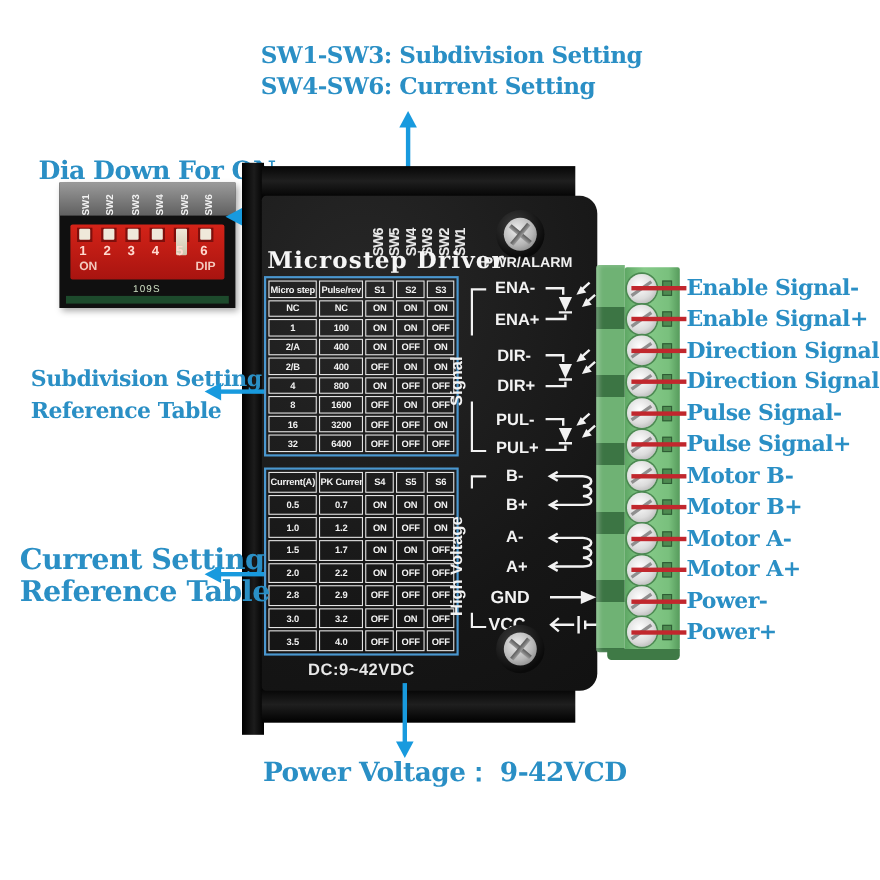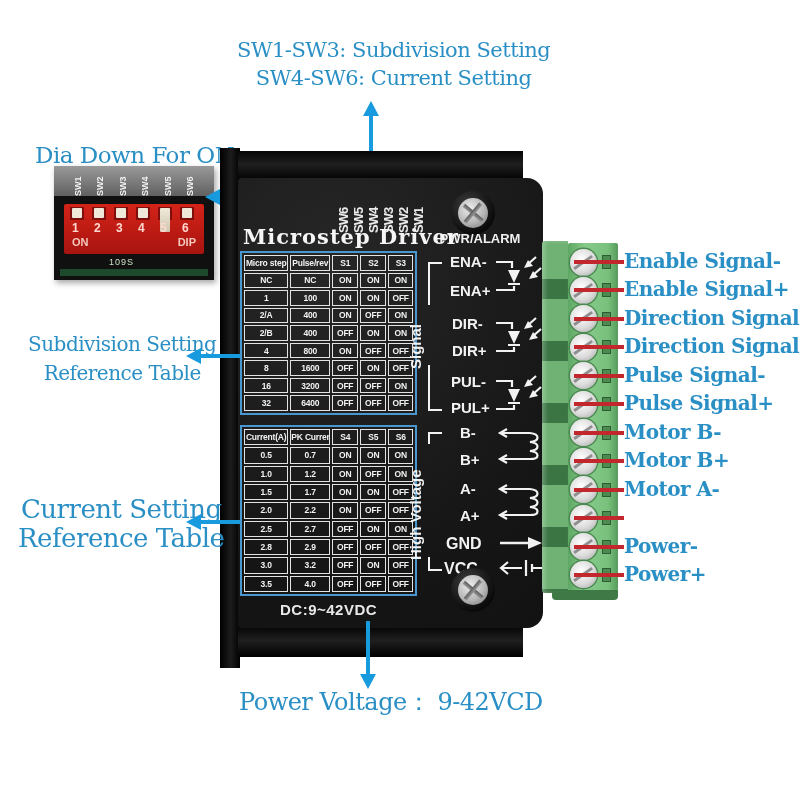--- a/index.html
+++ b/index.html
@@ -1,22 +1,22 @@
 <!DOCTYPE html>
 <html style="--blue: #2a8fc5; --arrow: #189ade; --red: #c1272d; --tblborder: #4a97cf;"><head>
 <meta charset="utf-8">
 <style>
   html,body{margin:0;padding:0;background:#fff;}
   .canvas{position:relative;width:800px;height:800px;background:#fff;overflow:hidden;
           font-family:"Liberation Sans",sans-serif;}
   .abs{position:absolute;}
 
   
-  .note{font-family:"DejaVu Serif",serif;font-weight:400;color:var(--blue);
-        letter-spacing:-0.5px;white-space:nowrap;text-align:center;}
+  .note{font-family:"DejaVu Serif",serif;font-weight:700;color:var(--blue);
+        letter-spacing:-0.5px;white-space:nowrap;}
   .hdr{left:237px;top:36px;font-size:21px;line-height:28px;}
   .dip-title{left:35px;top:142px;font-size:23px;}
   .sub-note{left:28px;top:330px;font-size:20px;line-height:29px;}
   .cur-note{left:18px;top:495px;font-size:26px;line-height:29px;}
   .footer-note{left:239px;top:686px;font-size:24px;}
 
   
   .aline{background:var(--arrow);}
   .ah{width:0;height:0;}
   .ah-up{border-left:8px solid transparent;border-right:8px solid transparent;border-bottom:15px solid var(--arrow);}
@@ -29,21 +29,21 @@
             display:flex;justify-content:space-between;padding:0 14px;box-sizing:border-box;}
   .dip-band span{writing-mode:vertical-rl;transform:rotate(180deg);font-size:9px;font-weight:700;color:#f2f2f2;line-height:20px;}
   .dip-red{left:10px;top:38px;width:140px;height:50px;background:linear-gradient(180deg,#d42318,#a81410);border-radius:2px;}
   .dip-slot{position:absolute;top:3px;width:14px;height:13px;background:#7e0f0c;}
   .dip-nub{position:absolute;left:2px;top:1px;width:10px;height:10px;background:#efe9da;border-radius:1px;}
   .dip-nub.down{height:24px;background:linear-gradient(180deg,#efe9da,#cfc6ae);}
   .dip-nums{left:10px;top:55px;width:140px;display:flex;}
   .dip-nums span{position:absolute;font-size:12px;font-weight:700;color:#ffd9cf;}
   .dip-onrow{left:10px;top:70px;width:140px;display:flex;justify-content:space-between;
              padding:0 8px;box-sizing:border-box;font-size:11px;font-weight:700;color:#f4c9be;}
-  .dip-code{left:0;top:91px;width:135px;text-align:center;font-size:9px;color:#cfe0c4;letter-spacing:1px;}
+  .dip-code{left:12px;top:91px;width:135px;text-align:center;font-size:9px;color:#cfe0c4;letter-spacing:1px;}
   .dip-pcb{left:6px;top:103px;width:148px;height:7px;background:#1d4a2c;}
 
   
   .plate{left:220px;top:148px;width:20px;height:520px;background:linear-gradient(90deg,#000 ,#1c1c1c 55%,#000);}
   .fin{left:238px;width:285px;height:30px;background:linear-gradient(180deg,#060606,#1f1f1f 45%,#000);}
   .fin.top{top:151px;} .fin.bottom{top:627px;}
   .body{left:238px;top:178px;width:305px;height:450px;border-radius:4px 16px 16px 4px;
         background:radial-gradient(140% 110% at 30% 20%,#272727,#161616 60%,#101010);}
 
   .sw-top{left:98px;top:5px;display:flex;}
@@ -269,27 +269,20 @@
             <td>ON</td>
             <td>ON</td>
             <td>OFF</td>
           </tr>
           <tr>
             <td>2.0</td>
             <td>2.2</td>
             <td>ON</td>
             <td>OFF</td>
             <td>OFF</td>
-          </tr>
-          <tr>
-            <td>2.5</td>
-            <td>2.7</td>
-            <td>OFF</td>
-            <td>ON</td>
-            <td>ON</td>
           </tr>
           <tr>
             <td>2.8</td>
             <td>2.9</td>
             <td>OFF</td>
             <td>OFF</td>
             <td>OFF</td>
           </tr>
           <tr>
             <td>3.0</td>
@@ -399,20 +392,21 @@
       <div class="tslot" style="left: 602px; top: 454.15px;"></div>
       <div class="rline" style="left: 574px; top: 459.15px; width: 50px;"></div>
       <div class="tlabel" style="top: 446.15px;">Motor B+</div>
       <div class="tscrew" style="left: 570px; top: 476.1px;"></div>
       <div class="tslot" style="left: 602px; top: 482.6px;"></div>
       <div class="rline" style="left: 574px; top: 487.6px; width: 50px;"></div>
       <div class="tlabel" style="top: 474.6px;">Motor A-</div>
       <div class="tscrew" style="left: 570px; top: 504.55px;"></div>
       <div class="tslot" style="left: 602px; top: 511.05px;"></div>
       <div class="rline" style="left: 574px; top: 516.05px; width: 50px;"></div>
+      <div class="tlabel" style="top: 503.05px;">Motor A+</div>
       <div class="tscrew" style="left: 570px; top: 533px;"></div>
       <div class="tslot" style="left: 602px; top: 539.5px;"></div>
       <div class="rline" style="left: 574px; top: 544.5px; width: 50px;"></div>
       <div class="tlabel" style="top: 531.5px;">Power-</div>
       <div class="tscrew" style="left: 570px; top: 561.45px;"></div>
       <div class="tslot" style="left: 602px; top: 567.95px;"></div>
       <div class="rline" style="left: 574px; top: 572.95px; width: 50px;"></div>
       <div class="tlabel" style="top: 559.95px;">Power+</div>
     </div>
 

